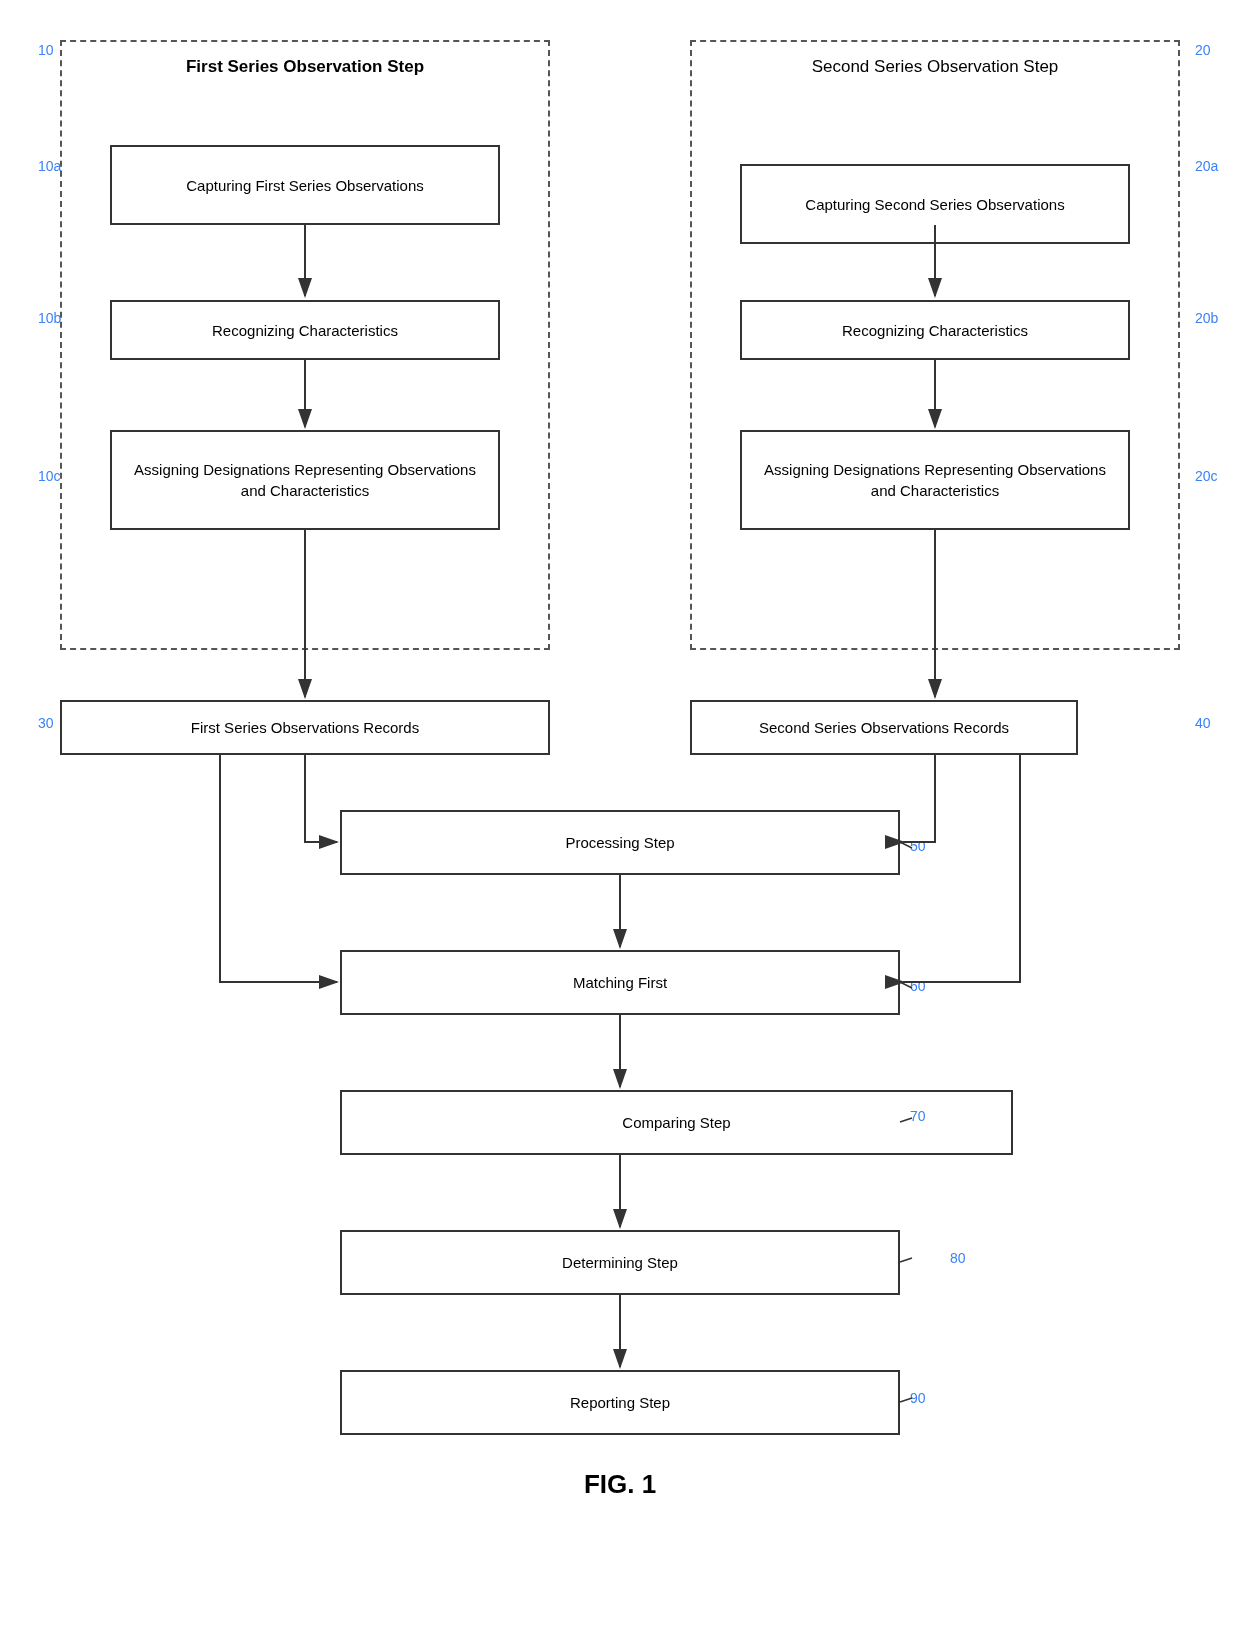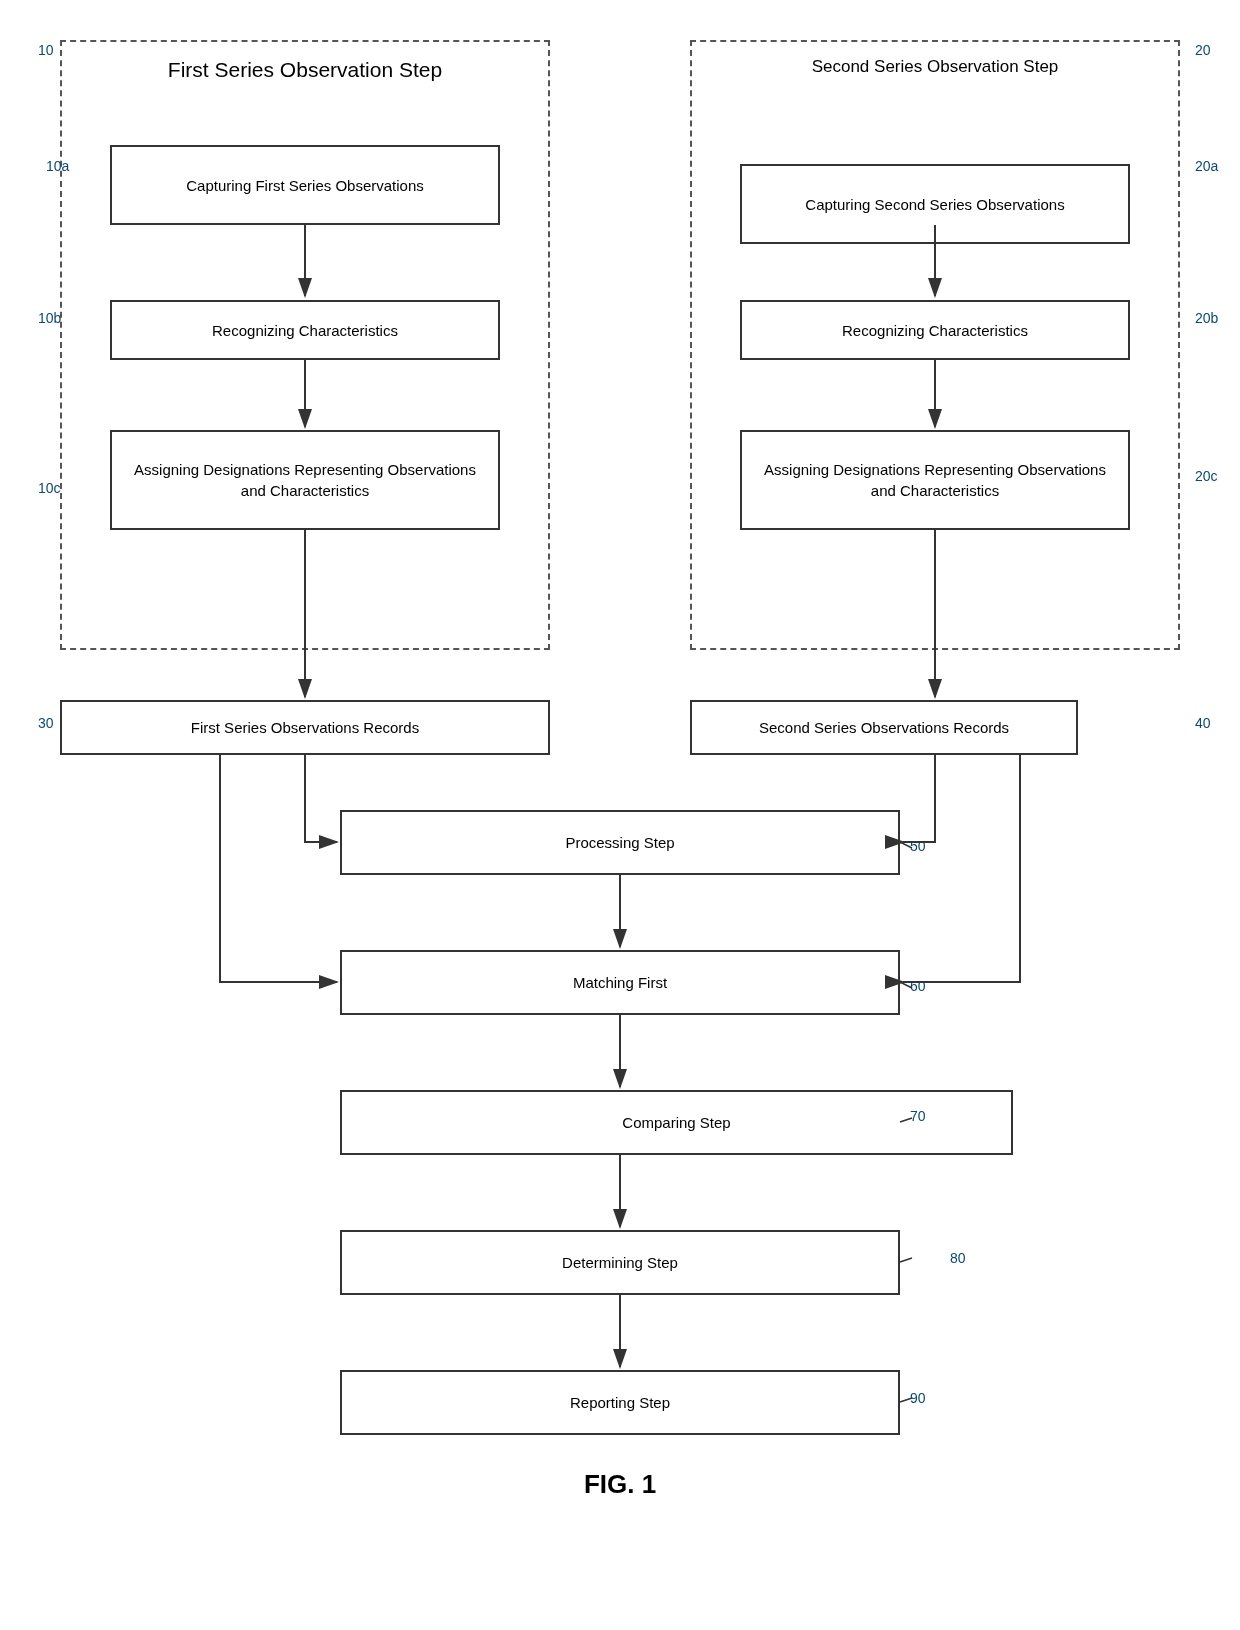--- a/index.html
+++ b/index.html
@@ -42,21 +42,21 @@
       top: 0; left: 0;
       width: 1240px;
       height: 1530px;
       pointer-events: none;
     }
 
     
     .ref-label {
       position: absolute;
       font-size: 14px;
-      color: #0c4a6e;
+      color: #3b82f6;
     }
 
     
     .section-title {
       position: absolute;
       font-size: 16px;
       text-align: center;
       line-height: 1.35;
     }
 
@@ -71,21 +71,21 @@
       margin-top: 12px;
     }
   </style>
 </head>
 <body>
 
 <div class="diagram-container">
 
   <div class="box box-dashed" style="left:60px; top:40px; width:490px; height:610px;"></div>
 
-  <div class="section-title" style="left:160px; top:55px; width:290px; font-size:21px; text-align:center; line-height:1.4;">First Series
+  <div class="section-title" style="left:160px; top:55px; width:290px; font-size:17px; text-align:center; line-height:1.4;font-weight:bold;">First Series
 Observation Step</div>
 
   <div class="box" style="left:110px; top:145px; width:390px; height:80px;">
     <span>Capturing
 First Series Observations</span>
   </div>
 
   <div class="box" style="left:110px; top:300px; width:390px; height:60px;">
     <span>Recognizing Characteristics</span>
   </div>
@@ -138,23 +138,23 @@
 
   <div class="box" style="left:340px; top:1230px; width:560px; height:65px;">
     <span>Determining Step</span>
   </div>
 
   <div class="box" style="left:340px; top:1370px; width:560px; height:65px;">
     <span>Reporting Step</span>
   </div>
 
   <span class="ref-label" style="left:38px; top:42px;">10</span>
-  <span class="ref-label" style="left:46px; top:158px;">10a</span>
+  <span class="ref-label" style="left:38px; top:158px;">10a</span>
   <span class="ref-label" style="left:38px; top:310px;">10b</span>
-  <span class="ref-label" style="left:38px; top:468px;margin-top:12px;">10c</span>
+  <span class="ref-label" style="left:38px; top:468px;">10c</span>
   <span class="ref-label" style="left:38px; top:715px;">30</span>
 
   <span class="ref-label" style="left:1195px; top:42px;">20</span>
   <span class="ref-label" style="left:1195px; top:158px;">20a</span>
   <span class="ref-label" style="left:1195px; top:310px;">20b</span>
   <span class="ref-label" style="left:1195px; top:468px;">20c</span>
   <span class="ref-label" style="left:1195px; top:715px;">40</span>
 
   <span class="ref-label" style="left:910px; top:838px;">50</span>
   <span class="ref-label" style="left:910px; top:978px;">60</span>

